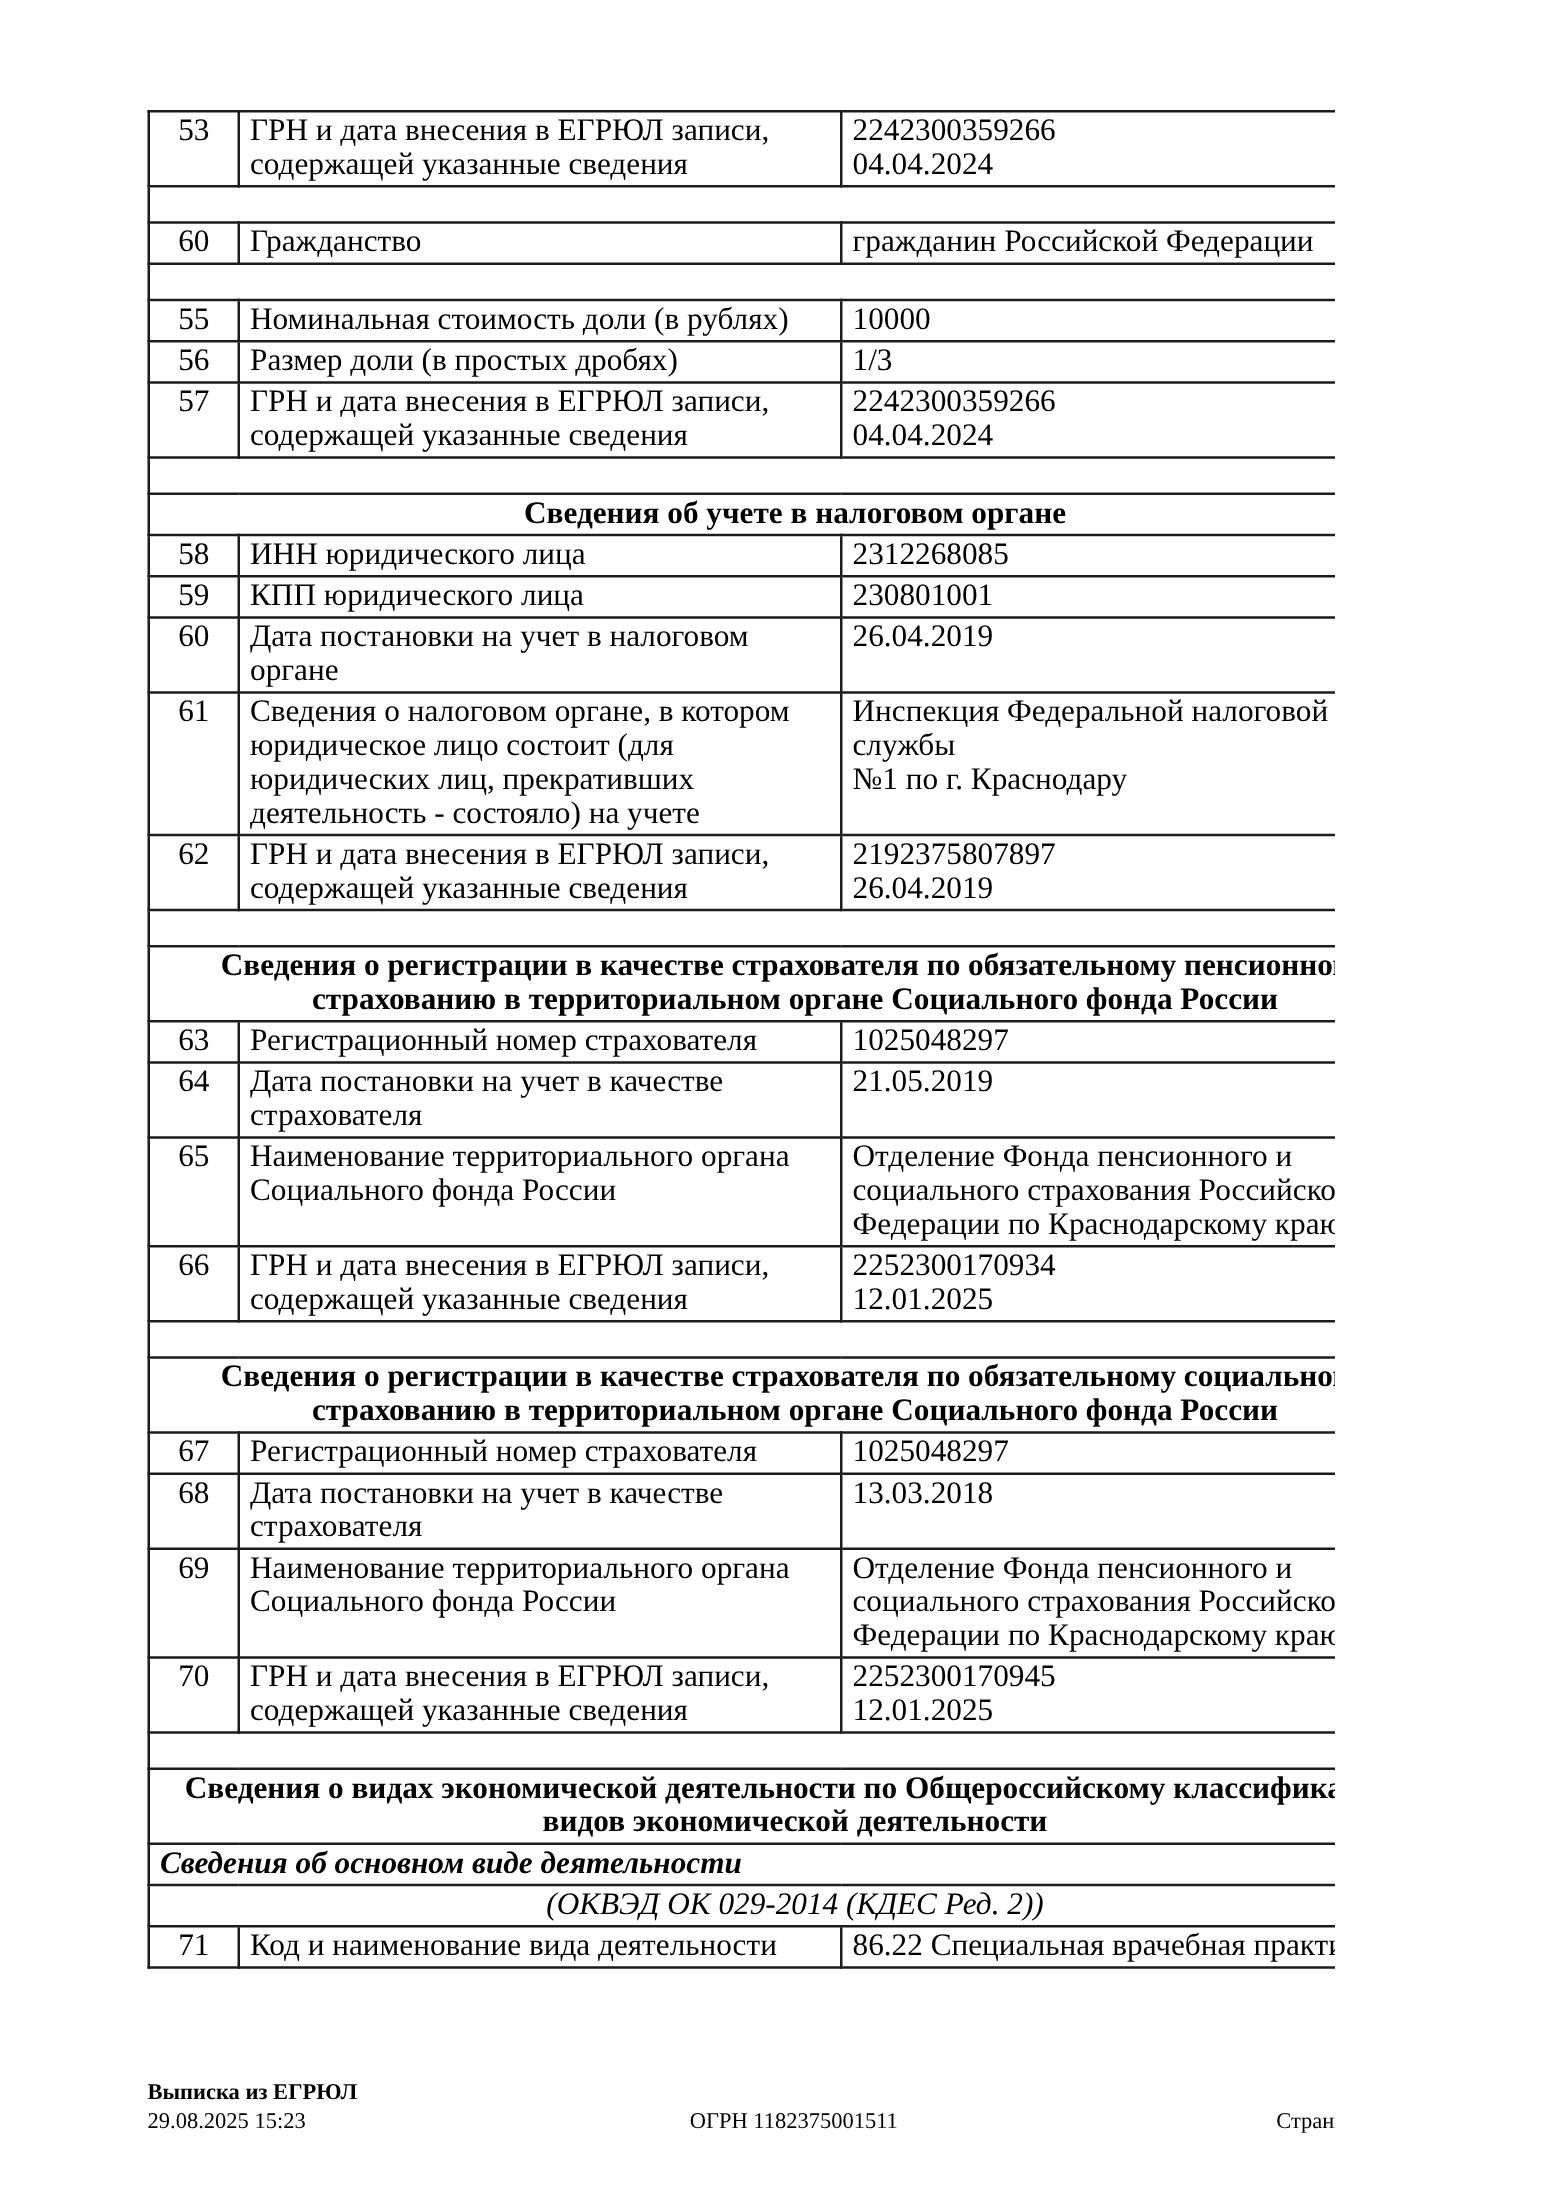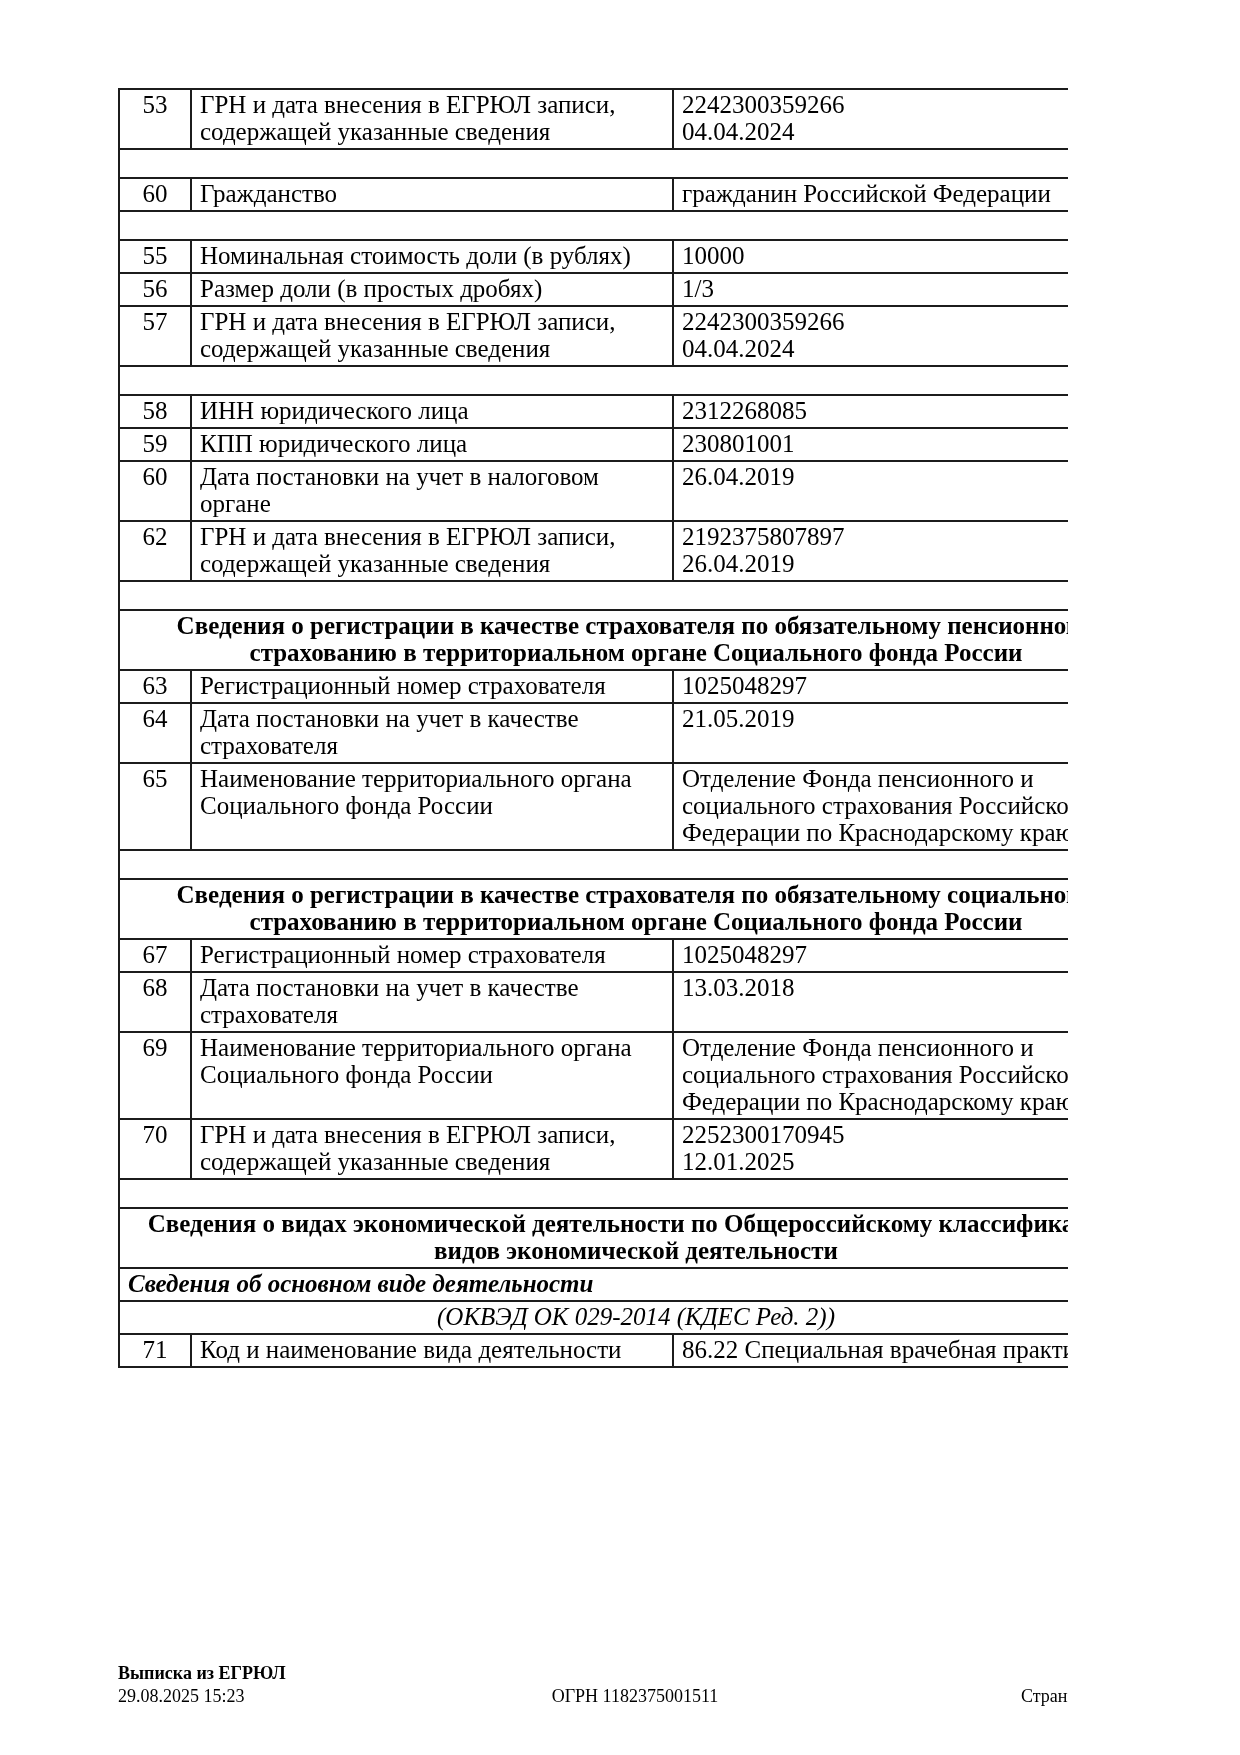--- a/index.html
+++ b/index.html
@@ -136,34 +136,46 @@
           <td class="num">57</td>
           <td class="label">ГРН и дата внесения в ЕГРЮЛ записи,
 содержащей указанные сведения</td>
           <td class="value">2242300359266
 04.04.2024</td>
         </tr>
         <tr class="spacer">
           <td colspan="3"></td>
         </tr>
         <tr>
+          <td colspan="3" class="section">Сведения об учете в налоговом органе</td>
+        </tr>
+        <tr>
           <td class="num">58</td>
           <td class="label">ИНН юридического лица</td>
           <td class="value">2312268085</td>
         </tr>
         <tr>
           <td class="num">59</td>
           <td class="label">КПП юридического лица</td>
           <td class="value">230801001</td>
         </tr>
         <tr>
           <td class="num">60</td>
           <td class="label">Дата постановки на учет в налоговом
 органе</td>
           <td class="value">26.04.2019</td>
+        </tr>
+        <tr>
+          <td class="num">61</td>
+          <td class="label">Сведения о налоговом органе, в котором
+юридическое лицо состоит (для
+юридических лиц, прекративших
+деятельность - состояло) на учете</td>
+          <td class="value">Инспекция Федеральной налоговой службы
+№1 по г. Краснодару</td>
         </tr>
         <tr>
           <td class="num">62</td>
           <td class="label">ГРН и дата внесения в ЕГРЮЛ записи,
 содержащей указанные сведения</td>
           <td class="value">2192375807897
 26.04.2019</td>
         </tr>
         <tr class="spacer">
           <td colspan="3"></td>
@@ -183,20 +195,27 @@
 страхователя</td>
           <td class="value">21.05.2019</td>
         </tr>
         <tr>
           <td class="num">65</td>
           <td class="label">Наименование территориального органа
 Социального фонда России</td>
           <td class="value">Отделение Фонда пенсионного и
 социального страхования Российской
 Федерации по Краснодарскому краю</td>
+        </tr>
+        <tr>
+          <td class="num">66</td>
+          <td class="label">ГРН и дата внесения в ЕГРЮЛ записи,
+содержащей указанные сведения</td>
+          <td class="value">2252300170934
+12.01.2025</td>
         </tr>
         <tr class="spacer">
           <td colspan="3"></td>
         </tr>
         <tr>
           <td colspan="3" class="section">Сведения о регистрации в качестве страхователя по обязательному социальному
 страхованию в территориальном органе Социального фонда России</td>
         </tr>
         <tr>
           <td class="num">67</td>

